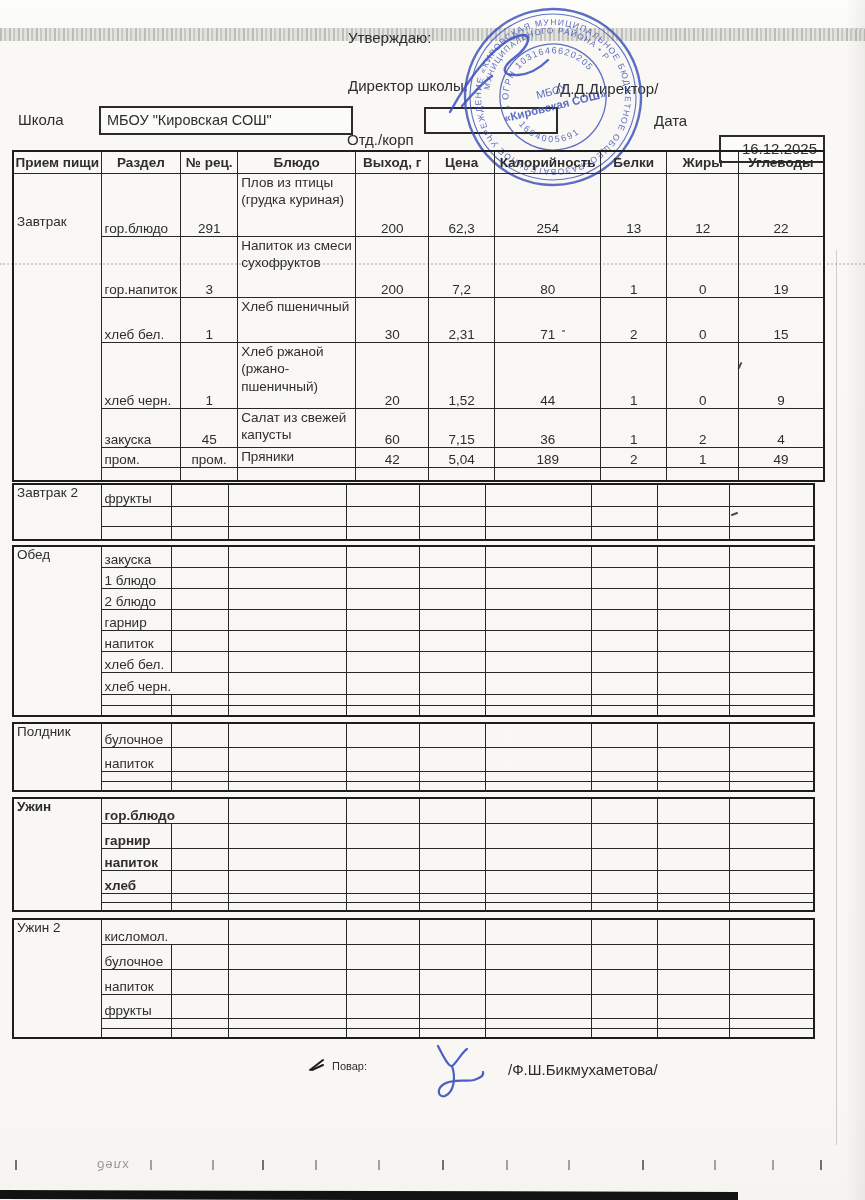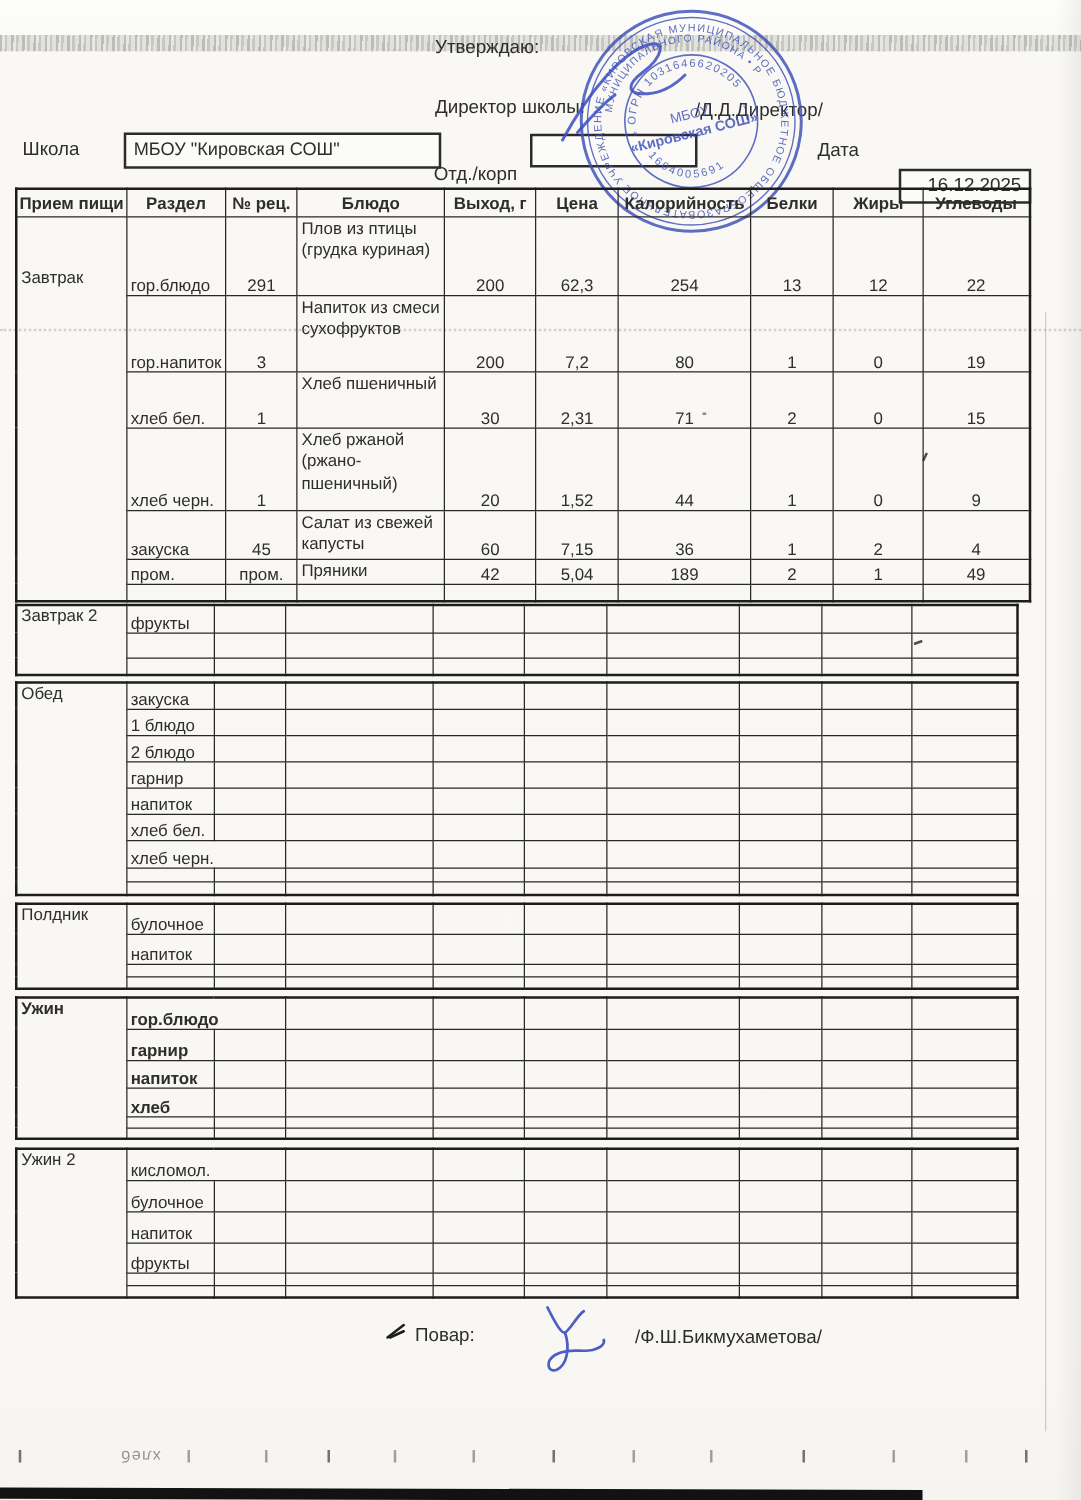--- a/index.html
+++ b/index.html
@@ -38,21 +38,21 @@
   
   table.grid{position:absolute; left:12px; border-collapse:collapse; table-layout:fixed; border:2px solid #1d1d1d;padding-left:32px;}
   table.grid th, table.grid td{border:1px solid #282828; overflow:hidden; font-size:13.5px; color:#2e2e2e; padding:0 3px;}
   table.grid th{font-weight:bold; text-align:center; vertical-align:middle; padding:1px 1px;}
   td.c-meal{vertical-align:top; text-align:left; font-size:14px; padding-left:4px;}
   table.sec0 td.c-meal{padding-top:40px;}
   td.c-razdel{vertical-align:bottom; text-align:left; white-space:nowrap; padding-bottom:1px;}
   td.c-spill{overflow:visible;}
   td.c-dish{vertical-align:top; text-align:left; line-height:1.32; padding-top:1px;}
   td.c-num{text-align:center; vertical-align:bottom; padding-bottom:2px;}
-  #footer-cook{font-size:15px;}
+  #footer-cook{font-size:11px;}
 </style>
 </head>
 <body>
 
 <div id="page">
 
   <div id="grain-band" class="abs"></div>
   <div id="crease" class="abs"></div>
   <div id="edge-line" class="abs"></div>
   <div id="edge-shade" class="abs"></div>

